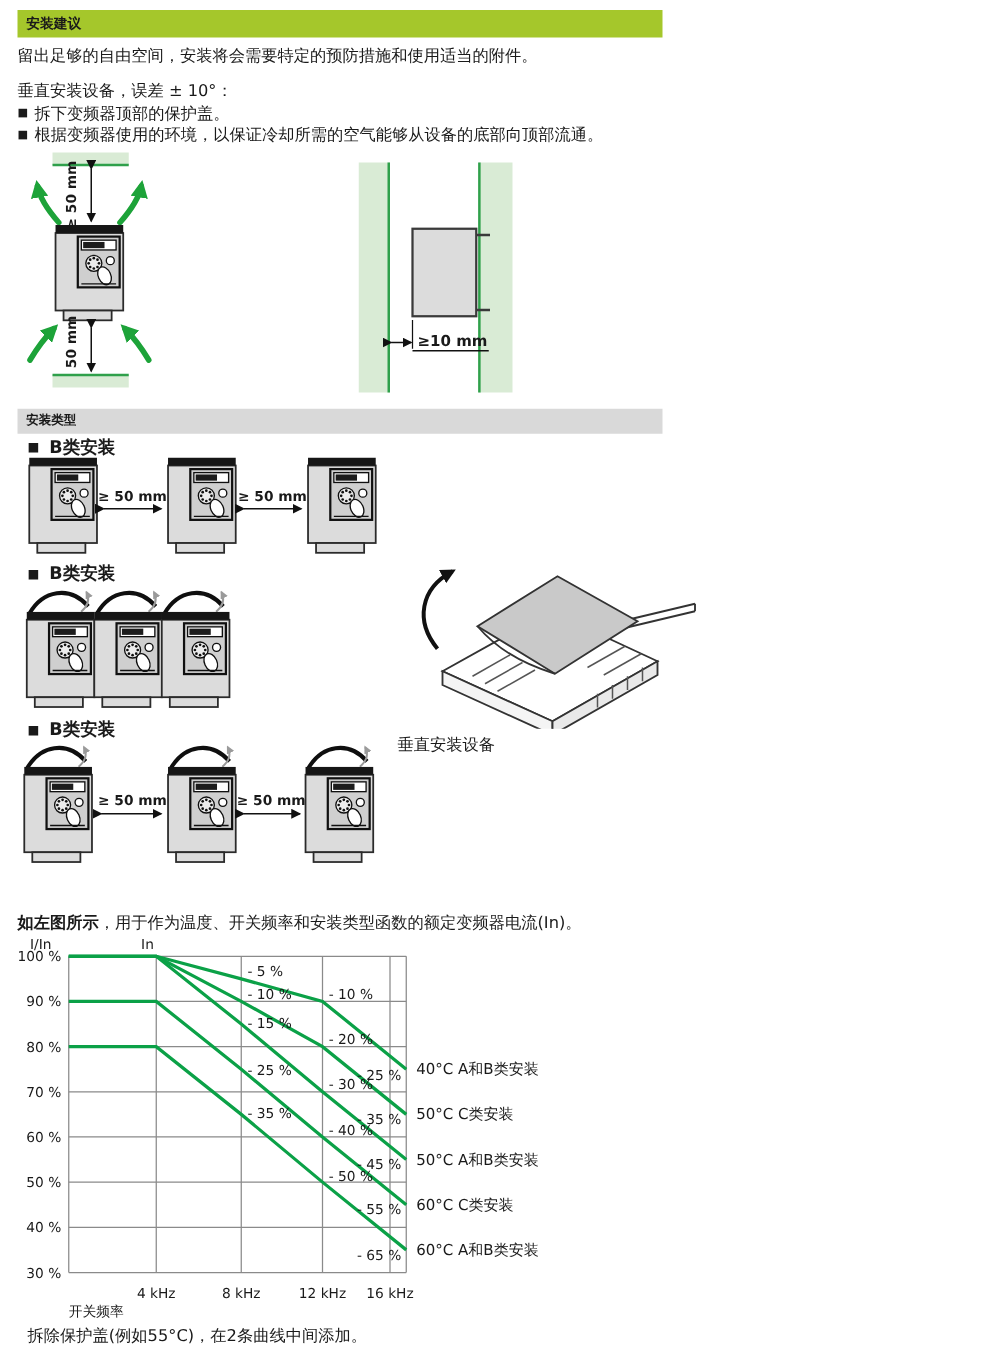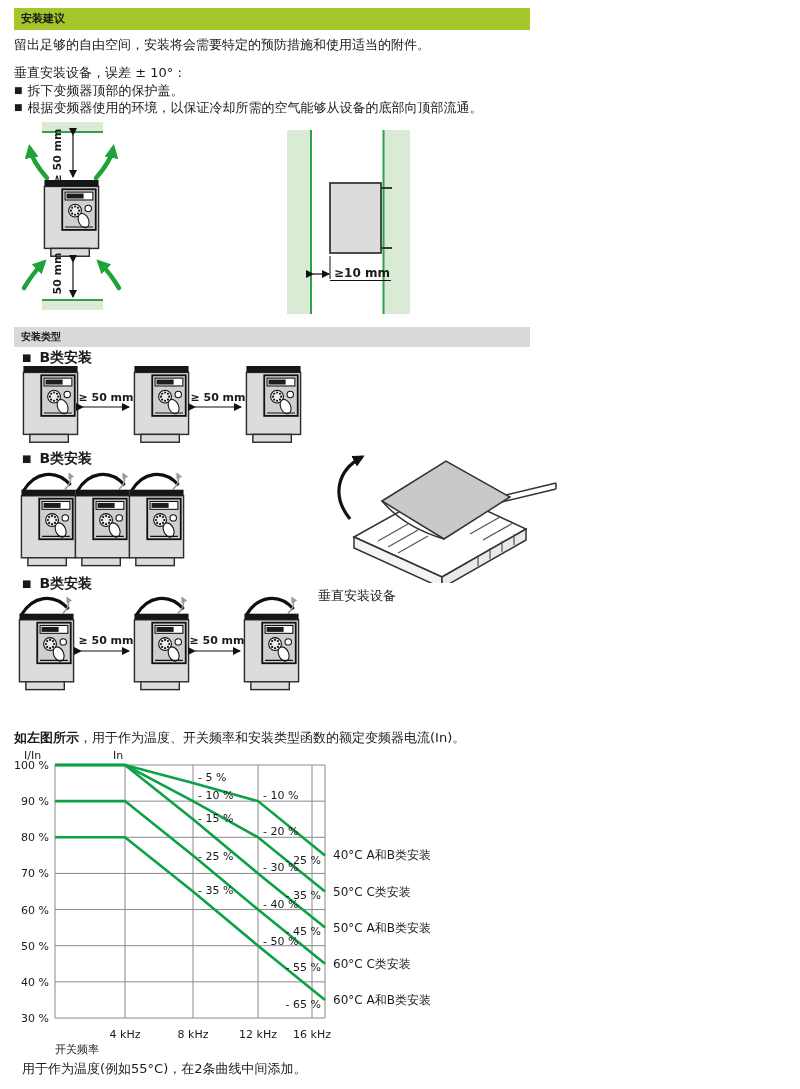--- a/index.html
+++ b/index.html
@@ -247,15 +247,15 @@
       <text x="311" y="116" text-anchor="end" class="plabel">- 25 %</text>
       <text x="311" y="151" text-anchor="end" class="plabel">- 35 %</text>
       <text x="311" y="187" text-anchor="end" class="plabel">- 45 %</text>
       <text x="311" y="223" text-anchor="end" class="plabel">- 55 %</text>
       <text x="311" y="260" text-anchor="end" class="plabel">- 65 %</text>
       <text x="14" y="11" class="tick">I/In</text>
       <text x="108" y="11" text-anchor="middle" class="tick">In</text>
       <text x="45" y="305" class="tick">开关频率</text>
     </svg>
 
-  <div class="txt" style="left:22px;top:1060px">用于作为温度(例如55°C)，在2条曲线中间添加。</div>
+  <div class="txt" style="left:22px;top:1060px">拆除保护盖(例如55°C)，在2条曲线中间添加。</div>
 
 </div>
 
 </body></html>

